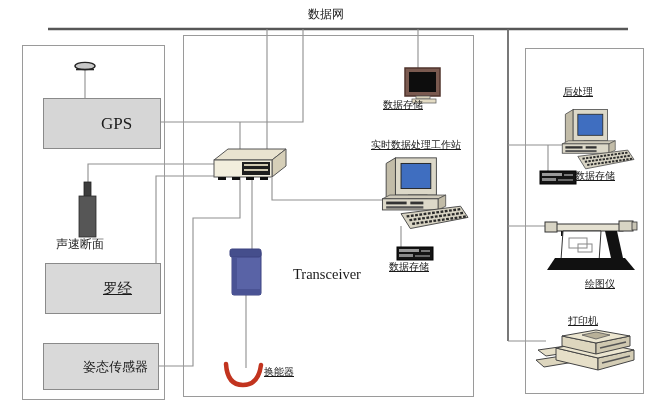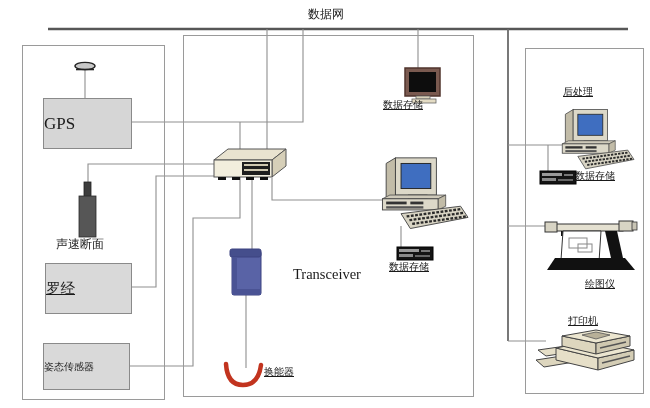--- a/index.html
+++ b/index.html
@@ -3,21 +3,21 @@
 <meta charset="utf-8">
 <style>
   html,body{margin:0;padding:0;background:#fff;}
   #stage{
     position:relative;width:650px;height:408px;background:#ffffff;
     font-family:"Liberation Serif","DejaVu Serif",serif;color:#1a1a1a;
     overflow:hidden;
   }
   .gbox{position:absolute;border:1px solid #9a9a9a;background:transparent;}
   .cbox{position:absolute;border:1px solid #8a8a8a;background:#d9d9d9;
-        display:flex;align-items:center;}
+        display:flex;align-items:center;justify-content:center;padding-left:29px;}
   .label{position:absolute;white-space:nowrap;line-height:1.2;}
   .f13{font-size:10px;text-decoration:underline;}
   .f14{font-size:12px;}
   svg{position:absolute;left:0;top:0;}
 </style>
 </head>
 <body>
 
 <div id="stage">
 
@@ -162,30 +162,31 @@
   <div class="gbox" style="left:183px;top:35px;width:289px;height:360px;"></div>
   <div class="gbox" style="left:525px;top:48px;width:117px;height:344px;"></div>
 
   <div class="cbox" style="left:43px;top:98px;width:87px;height:49px;background:#d6d6d6;">
     <span class="f14" style="font-size:17px;">GPS</span>
   </div>
   <div class="cbox" style="left:45px;top:263px;width:85px;height:49px;text-decoration:underline;">
     <span style="font-size:14.5px;">罗经</span>
   </div>
   <div class="cbox" style="left:43px;top:343px;width:85px;height:45px;">
-    <span style="font-size:10px;">姿态传感器</span>
+    <span style="font-size:13px;">姿态传感器</span>
   </div>
 
   <div class="label f14" style="left:308px;top:7px;">数据网</div>
 
   <div class="label f14" style="left:56px;top:237px;">声速断面</div>
 
 
   <div class="label f13" style="left:383px;top:99px;">数据存储</div>
 
+  <div class="label f13" style="left:371px;top:139px;">实时数据处理工作站</div>
 
   <div class="label f13" style="left:389px;top:261px;">数据存储</div>
 
   <div class="label" style="left:264px;top:266px;font-size:14.5px;margin-left:29px;">Transceiver</div>
 
   <div class="label f13" style="left:264px;top:366px;">换能器</div>
 
   <div class="label f13" style="left:563px;top:86px;">后处理</div>
 
   <div class="label f13" style="left:575px;top:170px;">数据存储</div>

